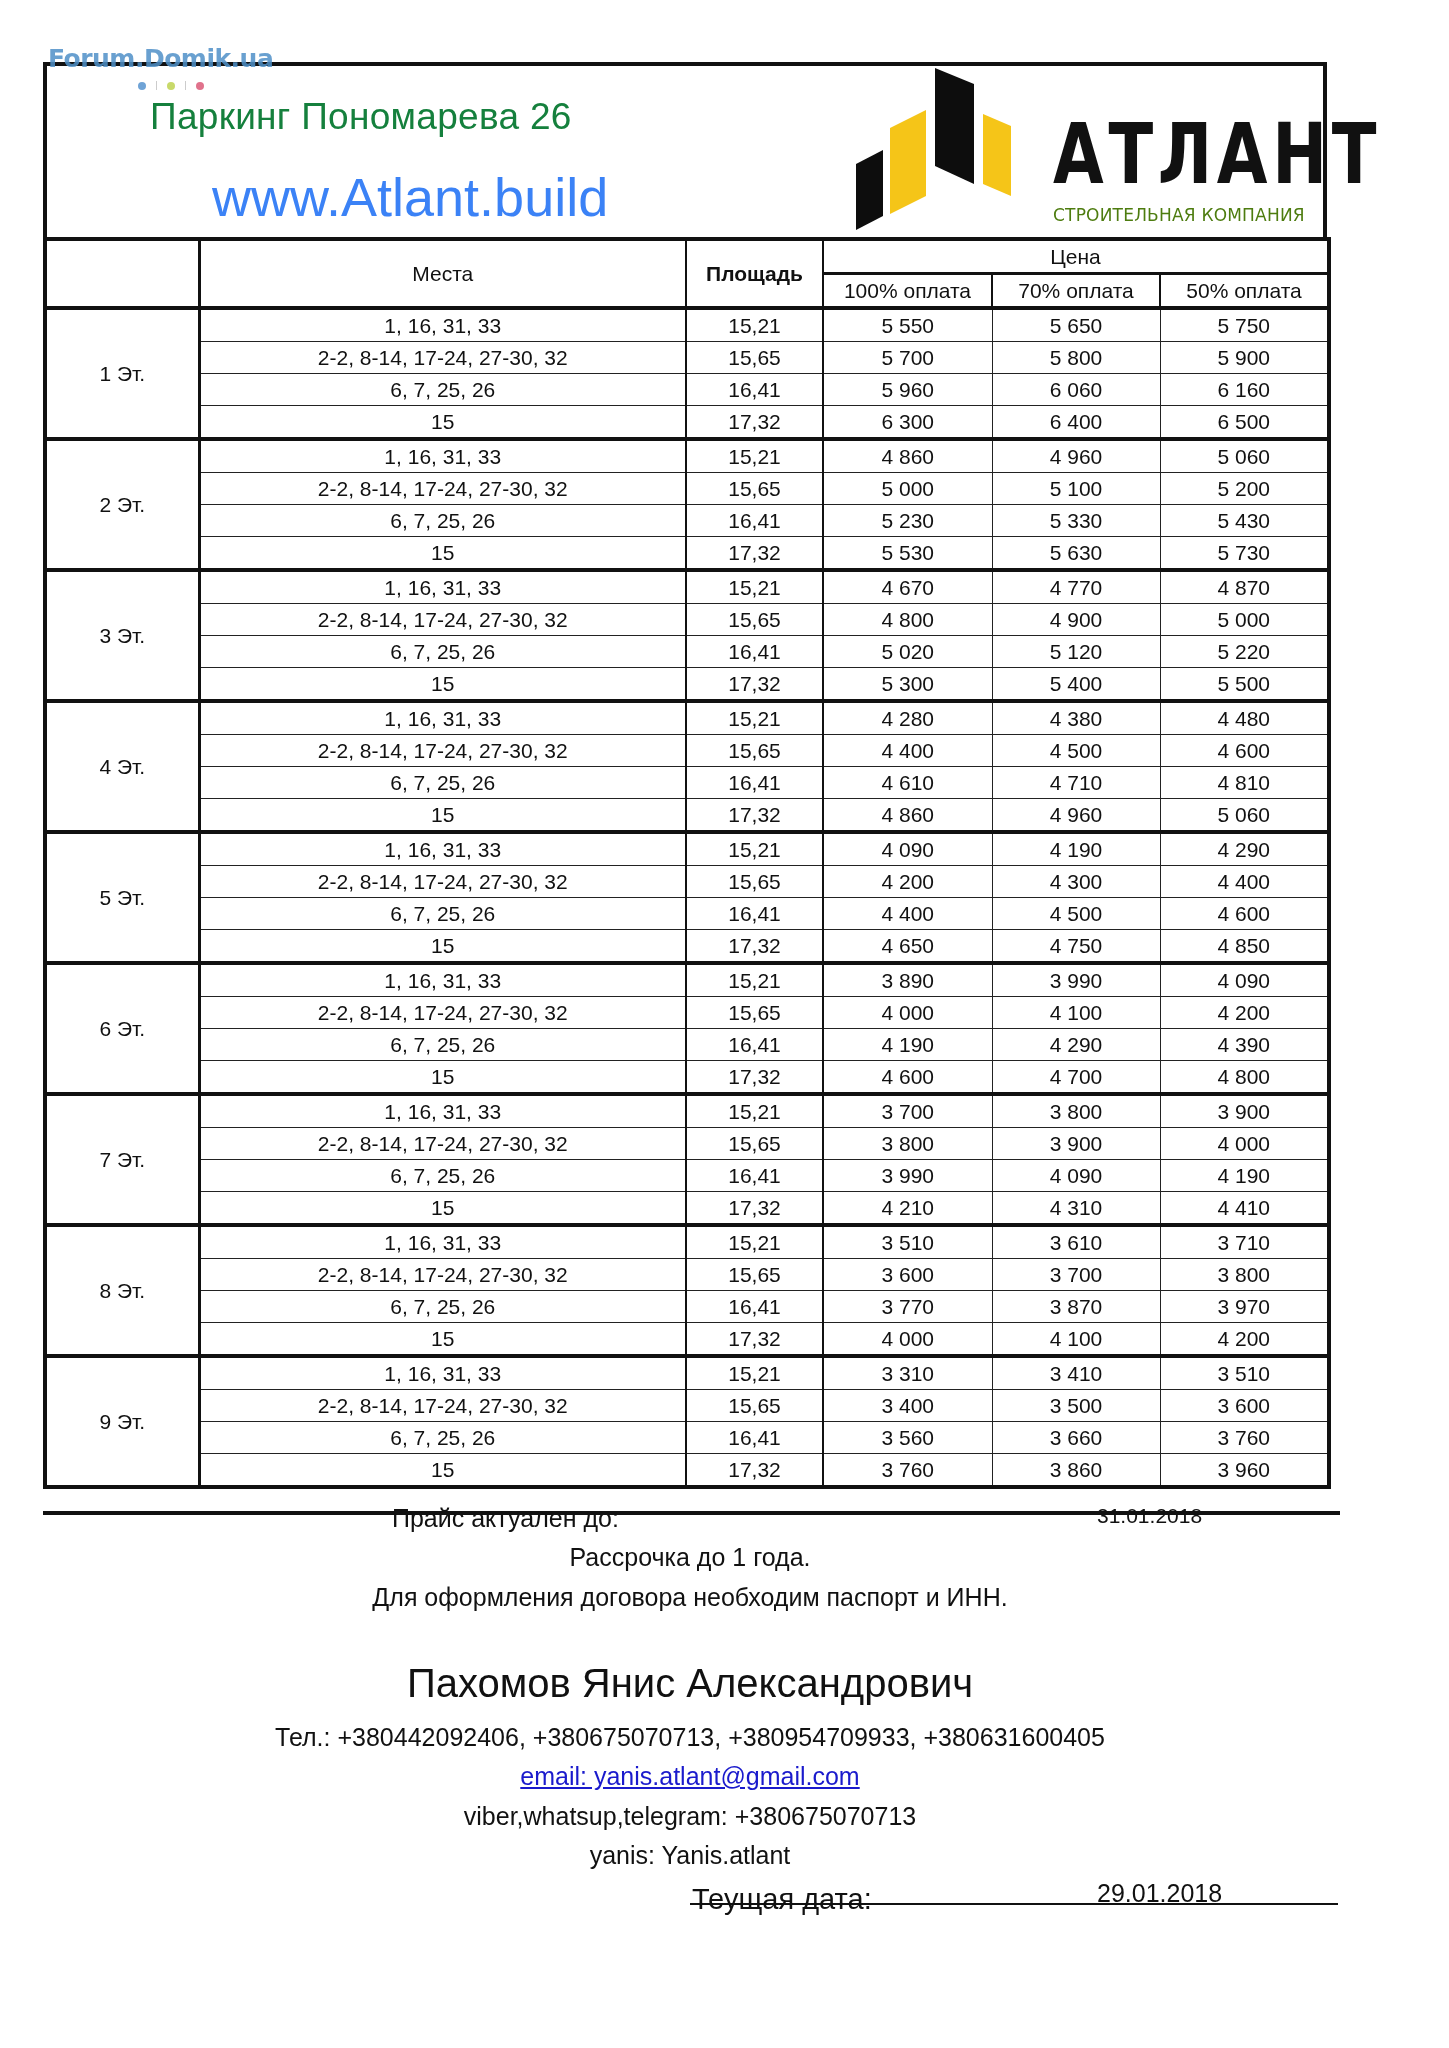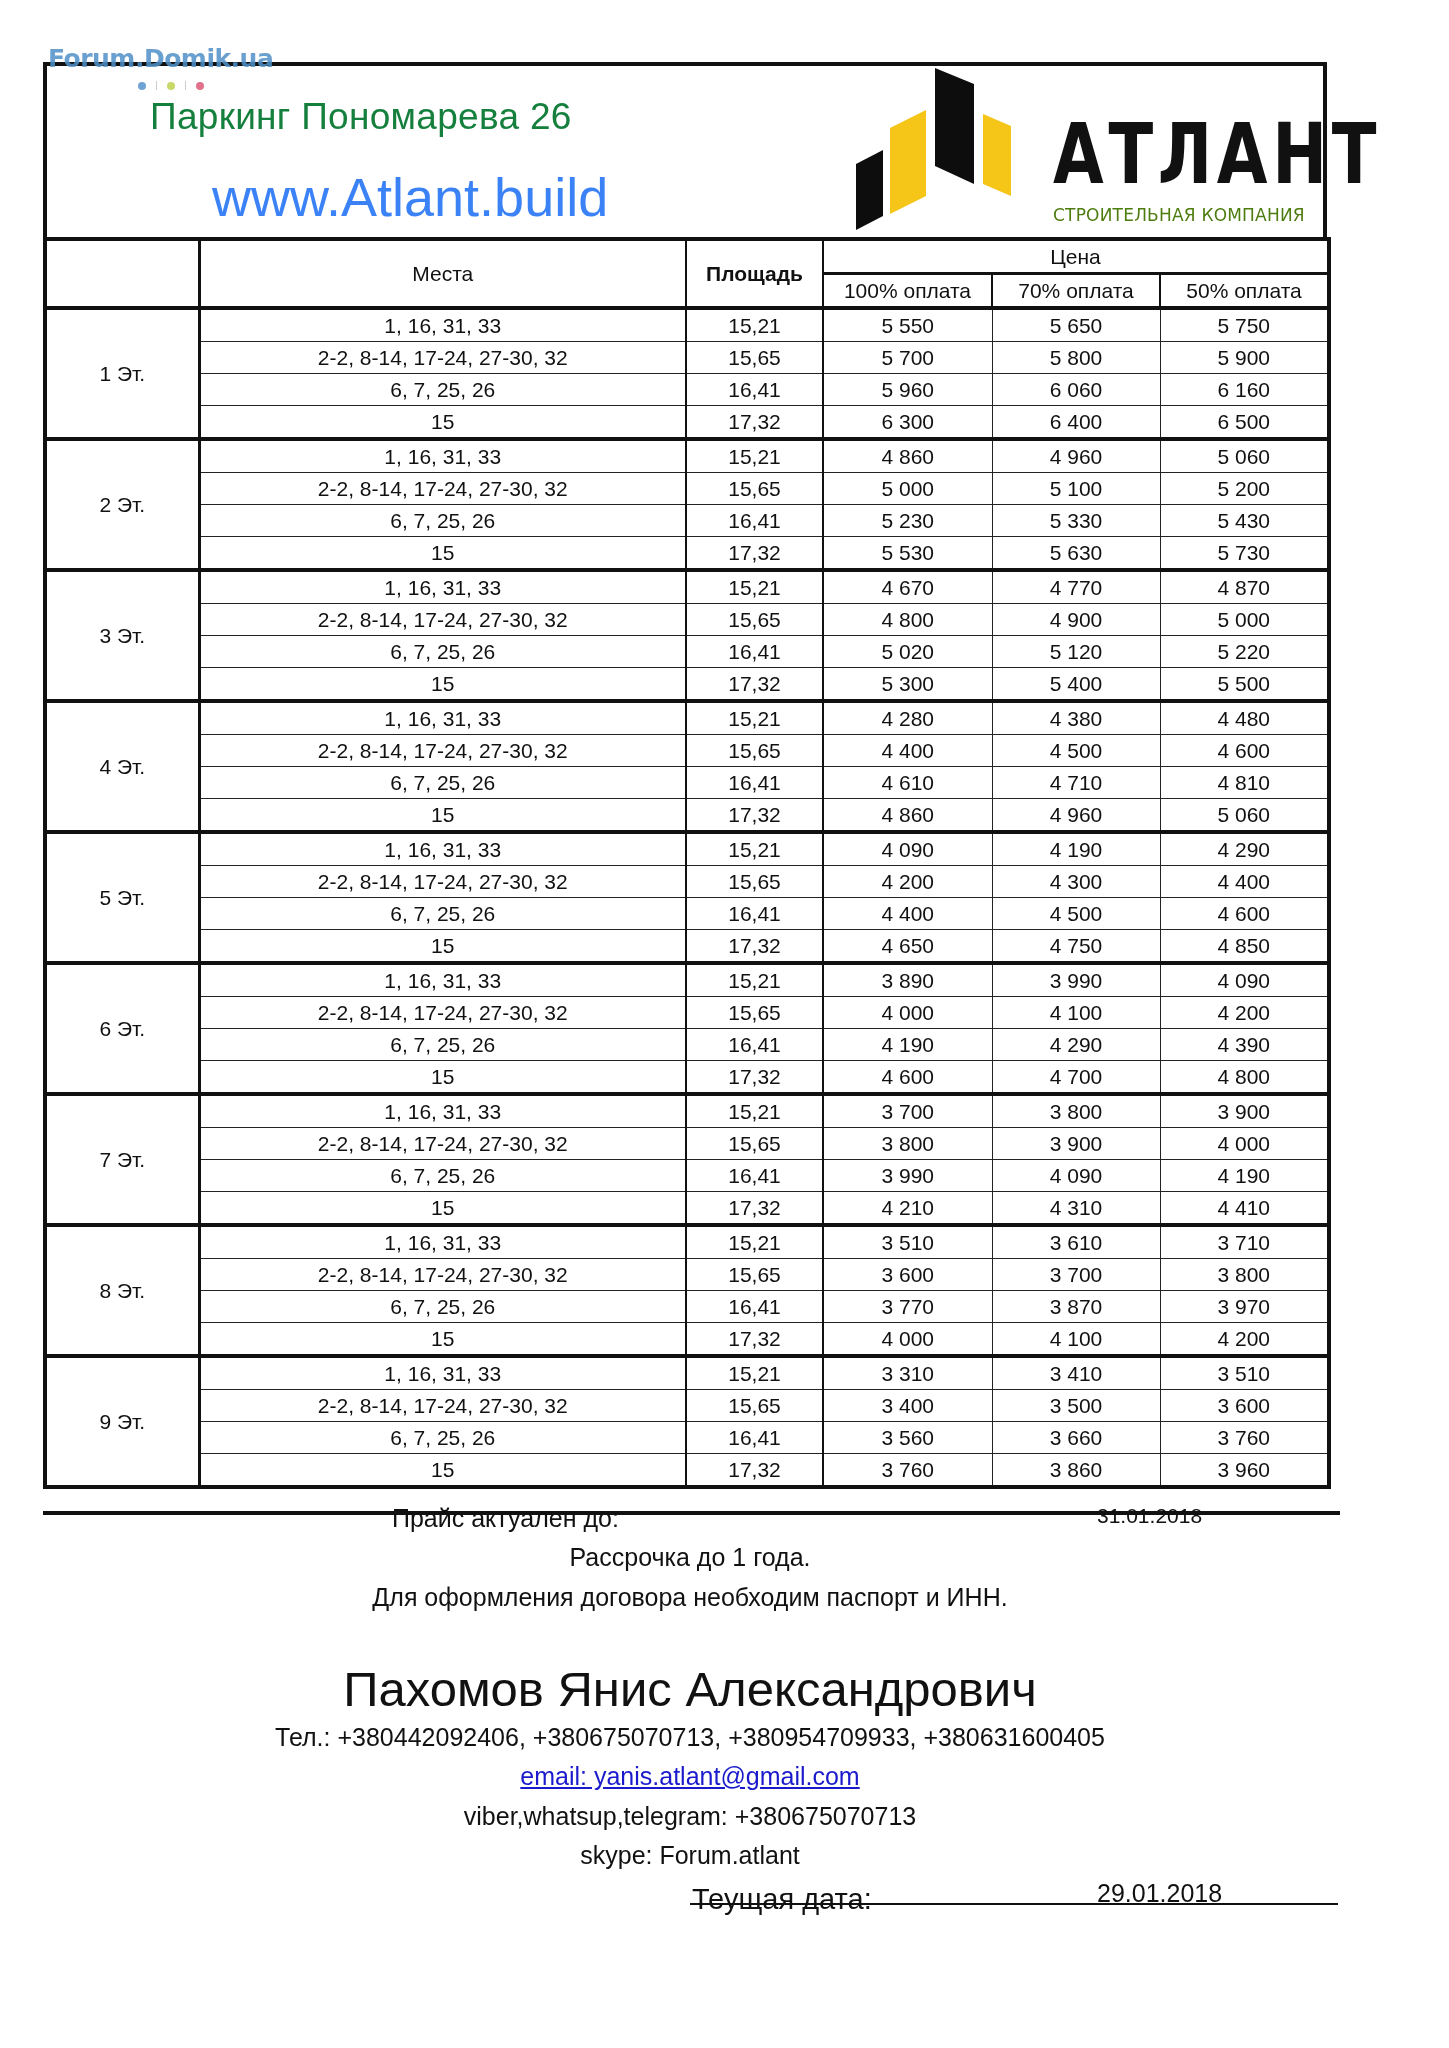--- a/index.html
+++ b/index.html
@@ -349,21 +349,21 @@
     </tbody>
 </table>
 
 <div class="abs ftext" style="left:392px; top:1483px; font-size:25px;">Прайс актуален до:</div>
 <div class="abs ftext" style="left:1097px; top:1483px; font-size:21px;">31.01.2018</div>
 <div class="abs footer-line" style="top:1511px; width:1297px;"></div>
 
 <div class="abs ftext center" style="left:690px; top:1522px; font-size:25px;">Рассрочка до 1 года.</div>
 <div class="abs ftext center" style="left:690px; top:1562px; font-size:25px;">Для оформления договора необходим паспорт и ИНН.</div>
 
-<div class="abs ftext center" style="left:690px; top:1640px; font-size:49px;text-align:right;">Пахомов Янис Александрович</div>
+<div class="abs ftext center" style="left:690px; top:1640px; font-size:40px;text-align:right;">Пахомов Янис Александрович</div>
 <div class="abs ftext center" style="left:690px; top:1702px; font-size:25px;">Тел.: +380442092406, +380675070713, +380954709933, +380631600405</div>
 <a class="abs ftext center email" style="left:690px; top:1741px; font-size:25px;">email: yanis.atlant@gmail.com</a>
 <div class="abs ftext center" style="left:690px; top:1781px; font-size:25px;">viber,whatsup,telegram: +380675070713</div>
-<div class="abs ftext center" style="left:690px; top:1820px; font-size:25px;">skype: Forum.atlant</div>
+<div class="abs ftext center" style="left:690px; top:1820px; font-size:25px;">yanis: Yanis.atlant</div>
 
 <div class="abs ftext" style="left:692px; top:1862px; font-size:29px;">Теущая дата:</div>
 <div class="abs ftext" style="left:1097px; top:1858px; font-size:25px;">29.01.2018</div>
 <div class="abs" style="left:690px; top:1903px; width:648px; height:2px; background:#111;"></div>
 
 </body></html>

